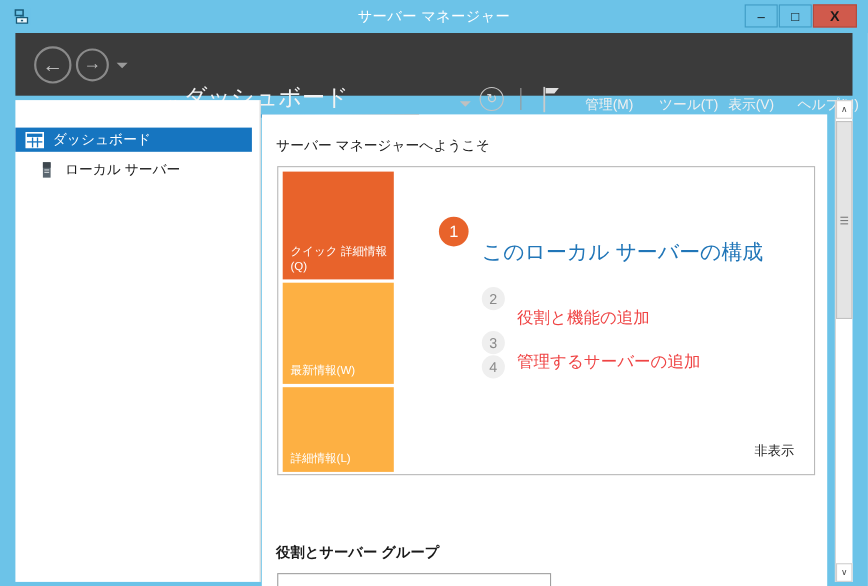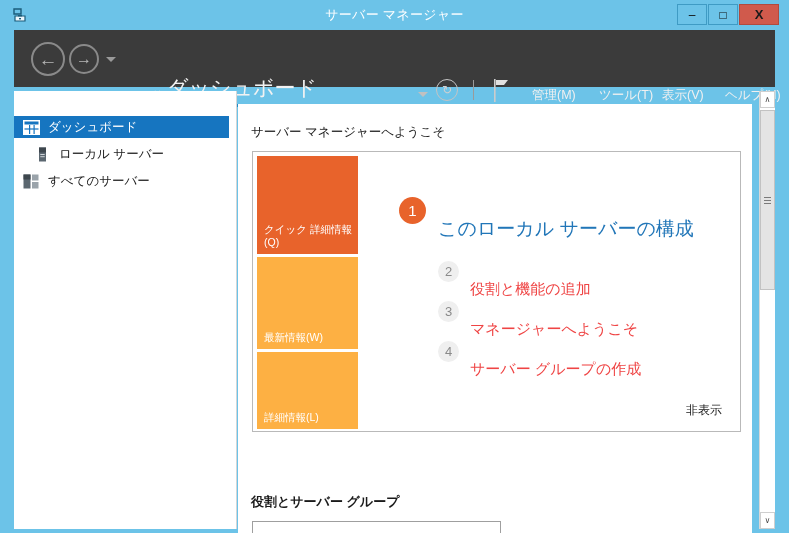--- a/index.html
+++ b/index.html
@@ -323,31 +323,20 @@
         <svg width="17" height="15" viewBox="0 0 17 15">
           <rect x="5" y="0.5" width="7" height="14" fill="#5b6770"></rect>
           <rect x="5" y="0.5" width="7" height="5" fill="#3e474e"></rect>
           <rect x="6.3" y="7" width="4.4" height="1" fill="#cfd4d8"></rect>
           <rect x="6.3" y="9.2" width="4.4" height="1" fill="#cfd4d8"></rect>
         </svg>
       </span>
       <span class="side-label">ローカル サーバー</span>
     </div>
 
-    <div class="side-item" id="side-2">
-      <span class="side-ico">
-        <svg width="17" height="15" viewBox="0 0 17 15">
-          <rect x="0.5" y="0.5" width="7" height="14" fill="#5b6770"></rect>
-          <rect x="0.5" y="0.5" width="7" height="5" fill="#3e474e"></rect>
-          <rect x="9" y="0.5" width="6.5" height="6" fill="#9aa3aa"></rect>
-          <rect x="9" y="8" width="6.5" height="6.5" fill="#9aa3aa"></rect>
-        </svg>
-      </span>
-      <span class="side-label">すべてのサーバー</span>
-    </div>
   </div>
 
   <div id="main">
 
     <div id="welcome-head">サーバー マネージャーへようこそ</div>
 
     <div id="tile">
 
       <div class="qt" id="qt-0">
         <span class="qtlabel">クイック 詳細情報
@@ -363,25 +352,24 @@
       <div class="step" id="step-1">
         <span class="num">1</span>
         <span class="txt">このローカル サーバーの構成</span>
       </div>
       <div class="step sub" id="step-2">
         <span class="num">2</span>
         <span class="txt">役割と機能の追加</span>
       </div>
       <div class="step sub" id="step-3">
         <span class="num">3</span>
-        <span class="txt">マネージャーへようこそ</span>
+        <span class="txt">管理するサーバーの追加</span>
       </div>
       <div class="step sub" id="step-4">
         <span class="num">4</span>
-        <span class="txt">サーバー グループの作成</span>
       </div>
 
       <div id="hide-link">非表示</div>
     </div>
 
     <div id="roles-title">役割とサーバー グループ</div>
     <div id="roles-box"></div>
   </div>
 
   <div id="vscroll">

